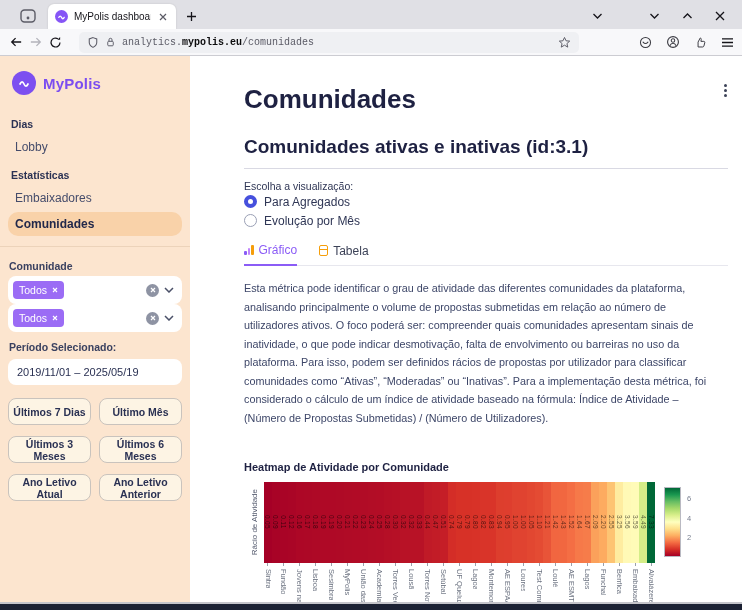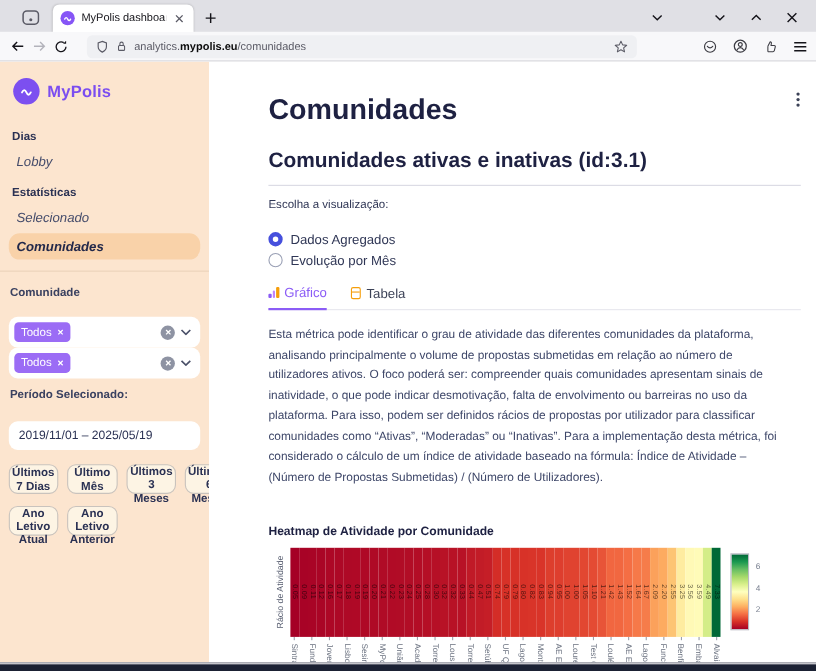--- a/index.html
+++ b/index.html
@@ -16,50 +16,50 @@
   .tab-title { font-size:10px; color:#15141a; white-space:nowrap; overflow:hidden; flex:1; }
   .tab-close { font-size:10px; color:#5b5b66; line-height:1; padding:2px; }
   .newtab { margin:0 0 7px 10px; }
   .strip-spacer { flex:1; }
   .strip-right { display:flex; align-items:center; margin-bottom:8px; gap:0; }
   .ctl { padding:0 11px; display:flex; align-items:center; }
   .ctl.first { margin-right:24px; }
   .navbar { height:27px; background:#f8f8fa; border-bottom:1px solid #ccccd2; display:flex; align-items:center; padding:0 8px; gap:4px; flex-shrink:0; }
   .nav-ic { width:22px; height:20px; display:flex; align-items:center; justify-content:center; }
   .urlbar { flex:0 0 500px; height:21px; background:#eff0f3; border-radius:5px; display:flex; align-items:center; padding:0 8px; gap:6px; margin-left:12px; }
-  .url-text { font-size:10px; color:#5b5b66; flex:1; white-space:nowrap; overflow:hidden; }
+  .url-text { font-size:10px; color:#5b5b66; flex:1; white-space:nowrap; overflow:hidden;font-family:Liberation Mono, monospace; }
   .url-text b { color:#0c0c0d; font-weight:700; }
   .right-icons { display:flex; align-items:center; margin-left:56px; gap:14px; }
 
   
   .app { flex:1; display:flex; overflow:hidden; background:#fff; }
   .sidebar { width:190px; background:#fce5cf; flex-shrink:0; padding-top:11px; overflow:hidden; }
   .brand { display:flex; align-items:center; gap:7px; padding:4px 12px 14px; }
   .brand-logo { width:24px; height:24px; border-radius:50%; background:#7c4ff0; display:flex; align-items:center; justify-content:center; }
   .brand-name { font-size:15px; font-weight:800; color:#7b4df0; letter-spacing:.2px; }
   .nav-header { font-size:10.5px; font-weight:700; color:#2a3153; padding:9px 11px 4px; }
-  .nav-item { font-size:12px; color:#454c6b; padding:5px 15px; margin:1px 8px 1px 0; cursor:pointer;font-style:italic; }
+  .nav-item { font-size:12px; color:#454c6b; padding:5px 15px; margin:1px 8px 1px 0; cursor:pointer; }
   .nav-item.active { background:#f9d2a9; border-radius:10px; margin:2px 8px; padding:5px 7px; font-weight:700; color:#22284a; }
   .side-divider { border-top:1px solid #ecd3ba; margin:10px 0 4px; }
-  .f-label { font-size:10.5px; font-weight:700; color:#3a4160; padding:9px 9px 16px; }
+  .f-label { font-size:10.5px; font-weight:700; color:#3a4160; padding:9px 9px 4px; }
   .selectbox { background:#fff; border-radius:8px; height:28px; margin:0 8px; display:flex; align-items:center; padding:0 8px 0 5px; gap:5px; }
   .tag { background:#9b6cf5; color:#fff; font-size:10.5px; border-radius:4px; height:18px; display:flex; align-items:center; gap:5px; padding:0 6px; }
   .sel-spacer { flex:1; }
   .clear-ic { width:13px; height:13px; border-radius:50%; background:#8e93a3; display:flex; align-items:center; justify-content:center; }
   .inputbox { background:#fff; border-radius:8px; height:26px; margin:2px 8px 0; display:flex; align-items:center; padding:0 9px; font-size:11px; color:#2a3153; }
-  .pgrid { display:grid; grid-template-columns:1fr 1fr 1fr 1fr; gap:11px 8px; margin:13px 8px 0; }
+  .pgrid { display:grid; grid-template-columns:1fr 1fr; gap:11px 8px; margin:13px 8px 0; }
   .pbtn { background:#fdf4e4; border:1px solid #c9c3bd; border-radius:8px; height:27px; font-size:10.5px; font-weight:700; color:#2a3153; font-family:inherit; cursor:pointer; padding:0 2px; }
 
   .main { flex:1; position:relative; padding:28px 14px 0 54px; overflow:hidden; }
   .kebab { position:absolute; top:26px; right:10px; width:14px; height:16px; display:flex; flex-direction:column; align-items:center; justify-content:center; gap:2px; cursor:pointer; }
   .kebab i { width:3px; height:3px; border-radius:50%; background:#3c4257; }
   h1.page-title { font-size:26px; font-weight:800; color:#1e2142; }
   h2.metric-title { font-size:19px; font-weight:700; color:#1e2142; margin-top:21px; }
   .rule { border-top:1px solid #d9d9e3; margin:10px 0 11px; }
-  .viz-label { font-size:10.5px; color:#2f3655; margin-bottom:16px; }
+  .viz-label { font-size:10.5px; color:#2f3655; margin-bottom:0; }
   .radio-row { display:flex; align-items:center; gap:7px; padding:2.5px 0; cursor:pointer; }
   .radio { width:13px; height:13px; border-radius:50%; background:#fff; border:1.5px solid #9aa0b5; flex-shrink:0; }
   .radio.checked { border:4.5px solid #4650dd; }
   .radio-label { font-size:12px; color:#2f3655; }
   .tabsrow { display:flex; gap:22px; margin-top:13px; border-bottom:1px solid #e7e7ee; }
   .tab-item { display:flex; align-items:center; gap:5px; font-size:12px; color:#3c4257; padding-bottom:7px; cursor:pointer; }
   .tab-item.active { color:#8b5cf6; border-bottom:2px solid #8b5cf6; margin-bottom:-1px; }
   .bars { display:flex; align-items:flex-end; gap:1px; height:10px; }
   .bars i { width:2.5px; border-radius:1px; }
   .tbl-ic { width:9px; height:11px; border:1.5px solid #f59e0b; border-radius:2px; position:relative; }
@@ -214,21 +214,21 @@
               <path d="M3 8c1.4-2.8 2.8-2.8 4 0s2.6 2.8 4 0" fill="none" stroke="#fff" stroke-width="1.7" stroke-linecap="round"></path>
             </svg>
         </span>
         <span class="brand-name">MyPolis</span>
       </div>
 
       <div>
           <div class="nav-header">Dias</div>
           <div class="nav-item">Lobby</div>
           <div class="nav-header">Estatísticas</div>
-          <div class="nav-item">Selecionado</div>
+          <div class="nav-item">Embaixadores</div>
           <div class="nav-item active">Comunidades</div>
         </div>
 
       <div class="side-divider"></div>
 
       <div class="f-label">Comunidade</div>
       <div class="selectbox">
         <span class="tag">
           <span>Todos</span>
           <svg class="sico" width="6" height="6" viewBox="0 0 6 6">
@@ -284,21 +284,21 @@
           <i></i>
         </div>
       <h1 class="page-title">Comunidades</h1>
       <h2 class="metric-title">Comunidades ativas e inativas (id:3.1)</h2>
       <div class="rule"></div>
 
       <div class="viz-label">Escolha a visualização:</div>
       <div>
           <div class="radio-row">
             <span class="radio checked"></span>
-            <span class="radio-label">Dados Agregados</span>
+            <span class="radio-label">Para Agregados</span>
           </div>
           <div class="radio-row">
             <span class="radio"></span>
             <span class="radio-label">Evolução por Mês</span>
           </div>
         </div>
 
       <div class="tabsrow">
           <div class="tab-item active">
             <span class="bars">

